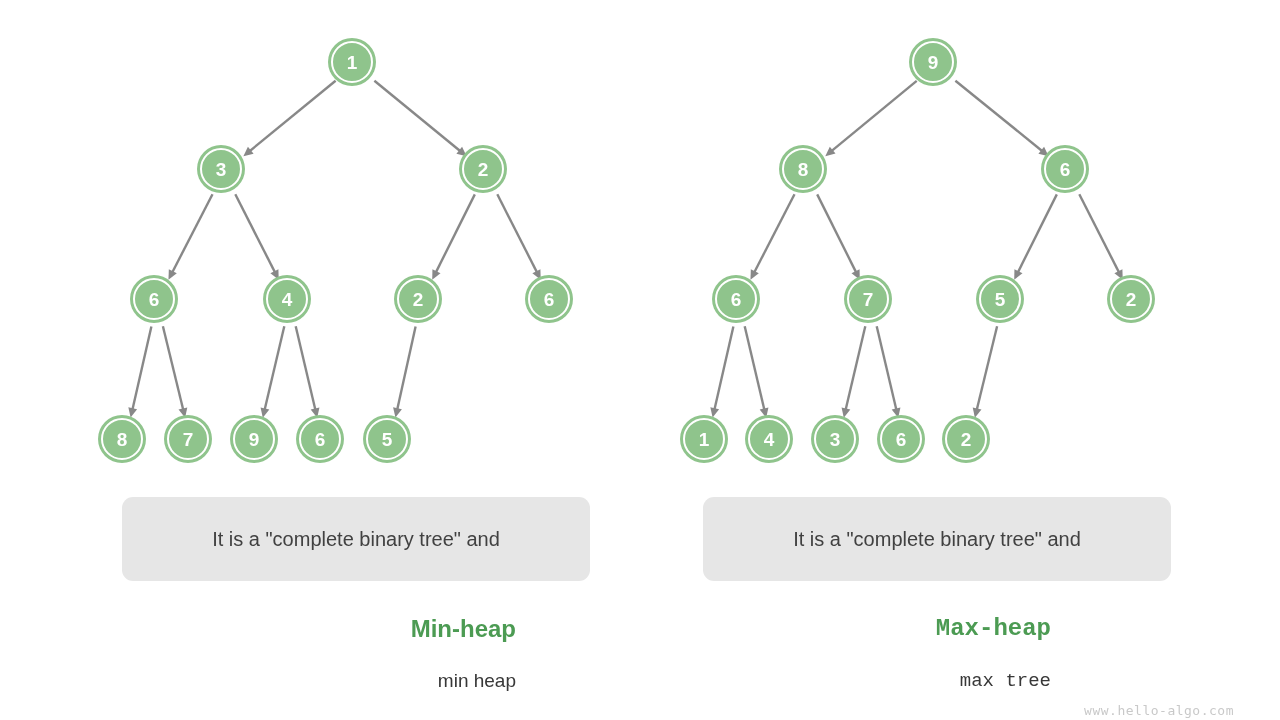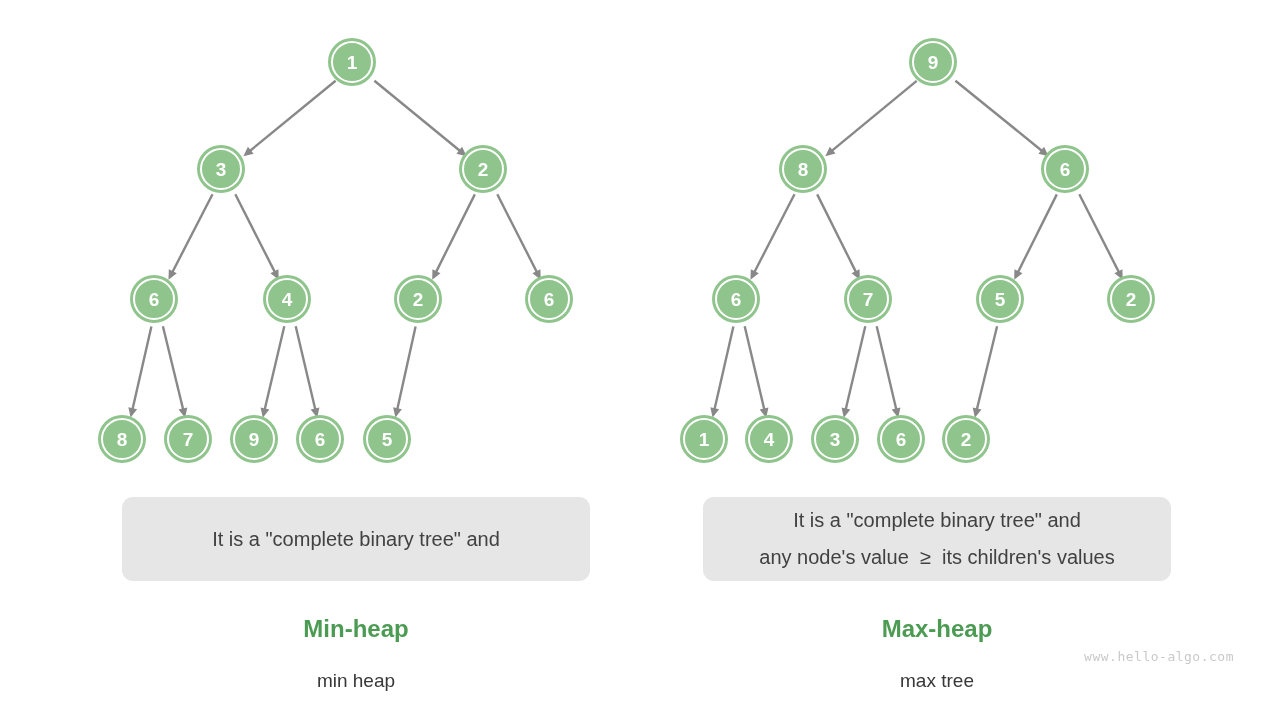--- a/index.html
+++ b/index.html
@@ -55,39 +55,39 @@
   }
   .caption-box .caption-line {
     white-space: pre;
   }
   #caption-left  { left: 122px; }
   #caption-right { left: 703px; }
   .label-block {
     position: absolute;
     top: 614px;
     width: 320px;
-    text-align: center;
+    text-align: right;
   }
   #label-left  { left: 196px; }
-  #label-right { left: 777px; }
+  #label-right { left: 731px; font-family: Liberation Mono, monospace; }
   .heap-title {
     color: var(--title-green, #4C9B53);
     font-size: 24px;
     font-weight: bold;
     line-height: 30px;
   }
   .heap-subtitle {
     margin-top: 25px;
     color: var(--subtitle, #383838);
     font-size: 19px;
     line-height: 24px;
   }
   #watermark {
     position: absolute;
-    top: 649px;
+    top: 703px;
     right: 46px;
     font-family: "DejaVu Sans Mono", monospace;
     font-size: 13px;
     color: var(--watermark, #C9C9C9);
     letter-spacing: 0.5px;
   }
 </style>
 </head>
 <body>
 
@@ -151,21 +151,20 @@
       <div class="node" style="left: 880px; top: 418px;">6</div>
       <div class="node" style="left: 945px; top: 418px;">2</div>
     </div>
 
   <div id="caption-left" class="caption-box">
     <div class="caption-line">It is a "complete binary tree" and</div>
   </div>
 
   <div id="caption-right" class="caption-box">
     <div class="caption-line">It is a "complete binary tree" and</div>
-    <div class="caption-line">any node's value  ≥  its children's values</div>
   </div>
 
   <div id="label-left" class="label-block">
     <div class="heap-title">Min-heap</div>
     <div class="heap-subtitle">min heap</div>
   </div>
 
   <div id="label-right" class="label-block">
     <div class="heap-title">Max-heap</div>
     <div class="heap-subtitle">max tree</div>

